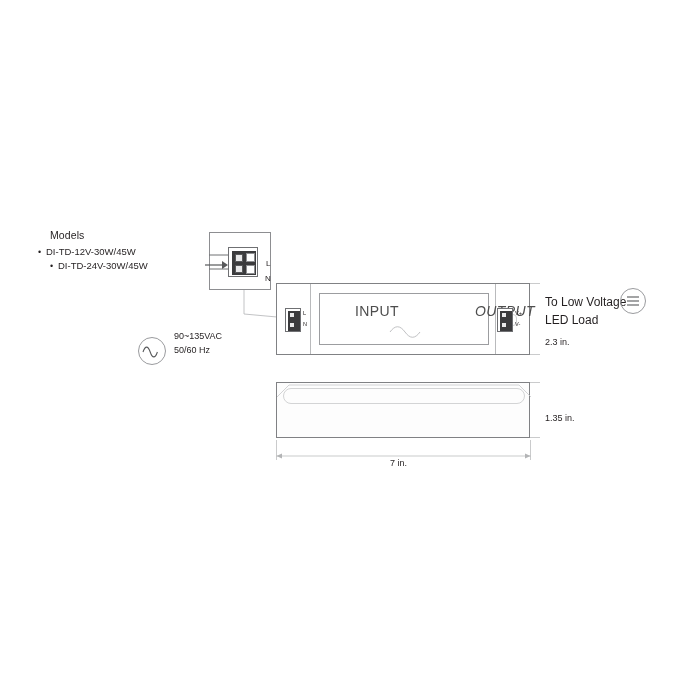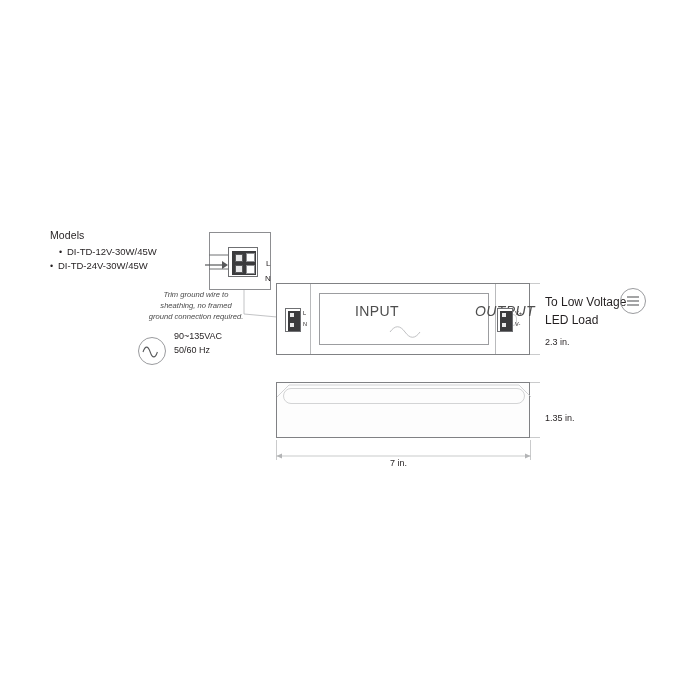--- a/index.html
+++ b/index.html
@@ -125,33 +125,28 @@
   }
   svg { display: block; overflow: visible; }
 </style>
 </head>
 <body>
 
 <div id="canvas">
 
   <div class="abs models-title" style="left:50px; top:229px;">Models</div>
 
-  <div class="abs model-item" style="left:59px; top:246px;">
+  <div class="abs model-item" style="left:38px; top:246px;">
     <span class="bullet">•</span><span>DI-TD-12V-30W/45W</span>
   </div>
 
   <div class="abs model-item" style="left:50px; top:260px;">
     <span class="bullet">•</span><span>DI-TD-24V-30W/45W</span>
   </div>
 
-  <div class="abs" style="left:116px; top:289px; width:160px;">
-    <div class="note">Trim ground wire to</div>
-    <div class="note">sheathing, no framed</div>
-    <div class="note">ground connection required.</div>
-  </div>
 
   <svg class="abs" style="left:180px; top:262px;" width="60" height="30">
     <path d="M58,2 L30,2 L30,26" stroke="#9a9b9e" stroke-width="1" fill="none"></path>
   </svg>
 
   <div class="abs circle-sym" style="left:138px; top:337px; width:28px; height:28px;">
     <svg width="26" height="26" viewBox="0 0 26 26">
       <path d="M4,14 C6.2,7.5 9.0,7.5 11.2,14 C13.4,20.5 16.2,20.5 18.4,14" stroke="#58595b" stroke-width="1.1" fill="none"></path>
     </svg>
   </div>

